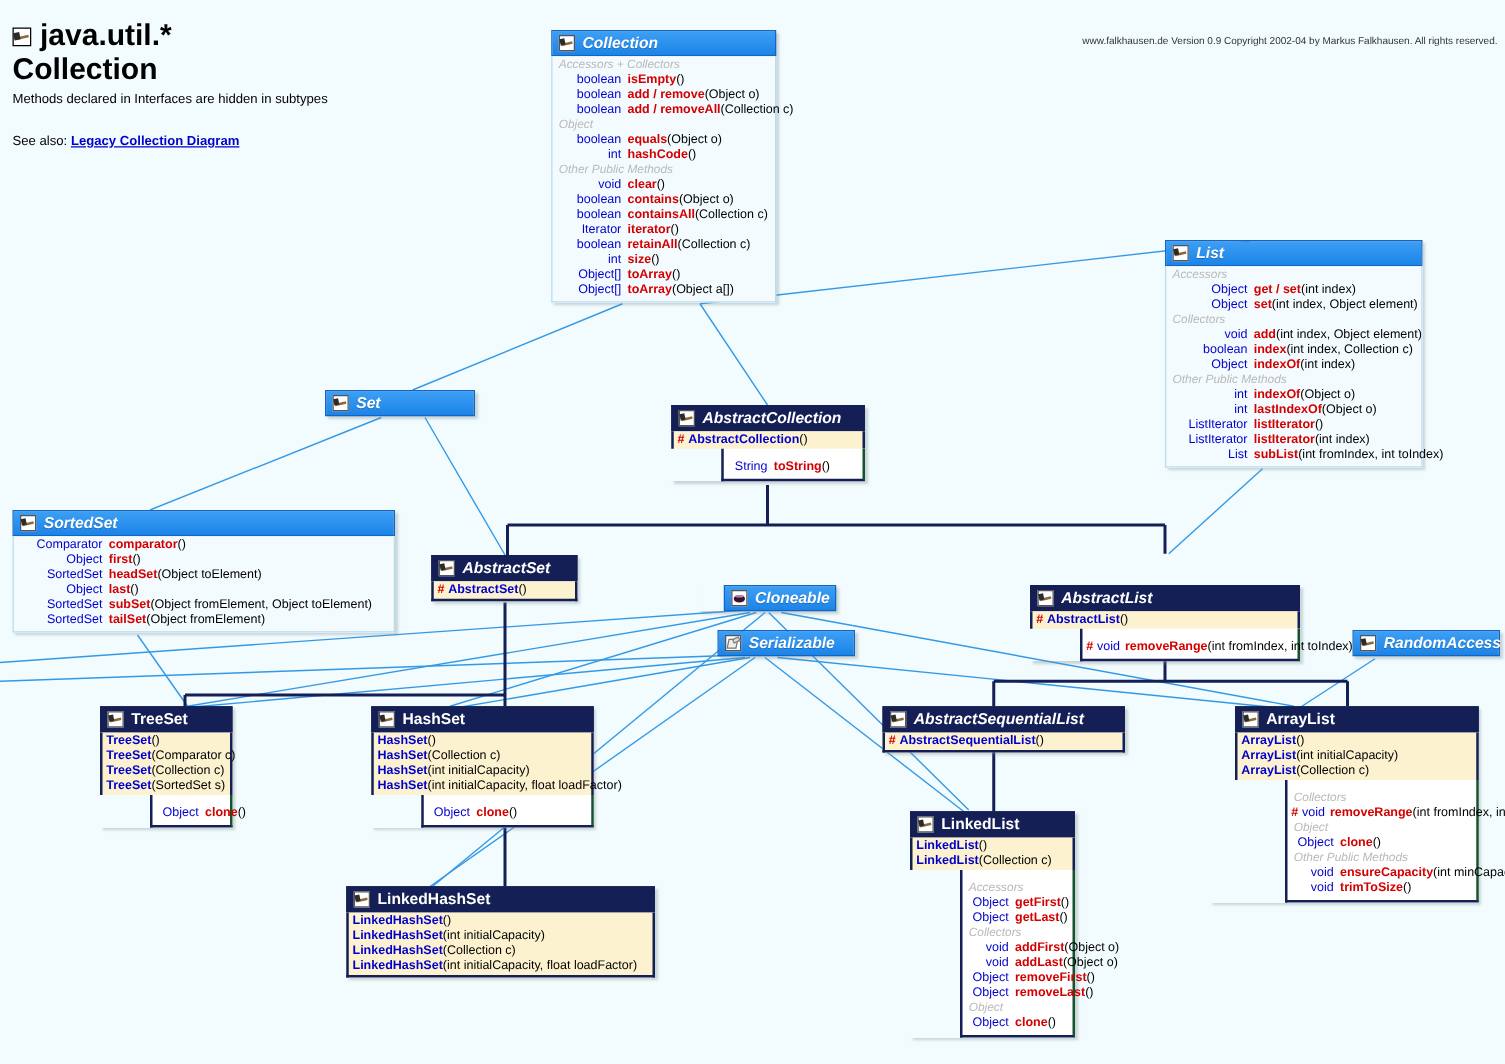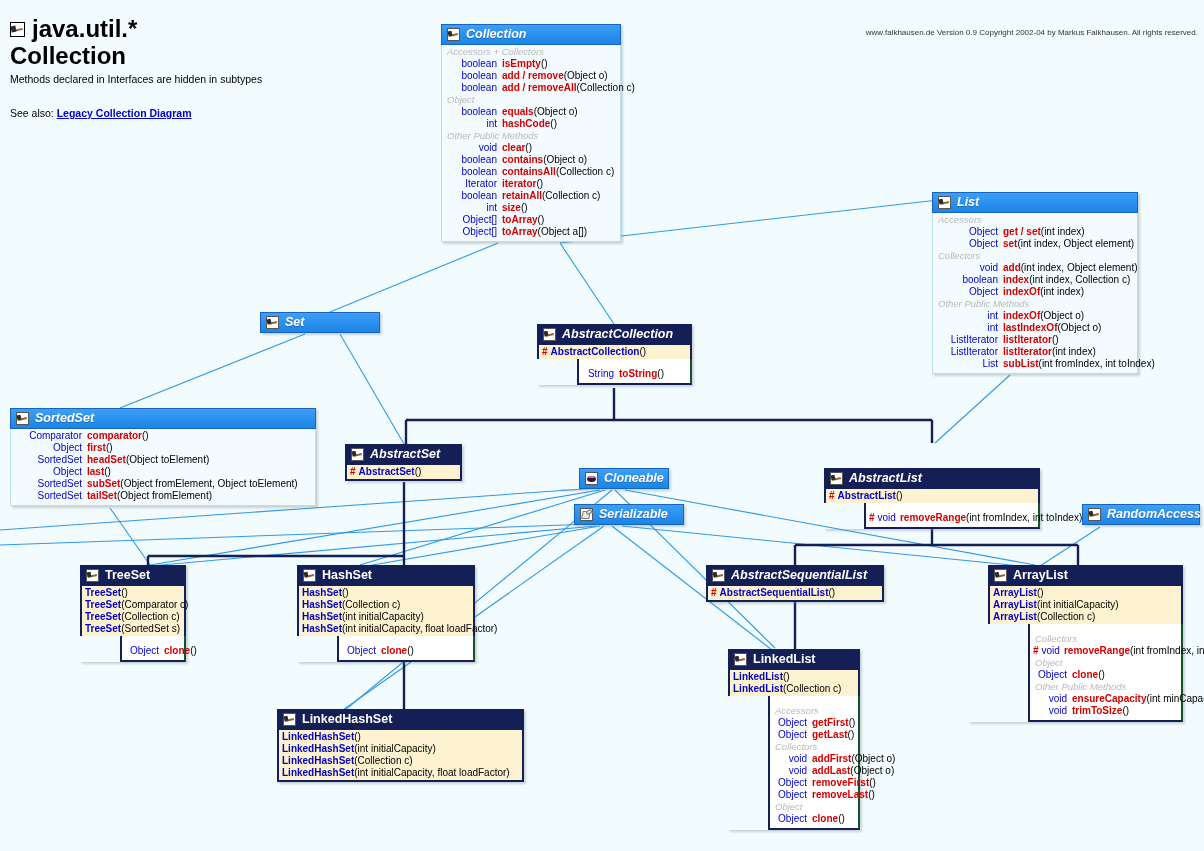--- a/index.html
+++ b/index.html
@@ -507,21 +507,21 @@
           <span class="nm ctor">LinkedHashSet</span>
           <span class="sig"> (Collection c)</span>
         </div>
       <div class="m">
           <span class="nm ctor">LinkedHashSet</span>
           <span class="sig"> (int initialCapacity, float loadFactor)</span>
         </div>
     </div>
   </div>
 
-  <div class="box cls abs" style="left:706px;top:565px;width:178px;">
+  <div class="box cls abs" style="left:706px;top:565px;width:194px;">
     <div class="bar">
       <span class="ic hammer"></span>
       <span>AbstractSequentialList</span>
     </div>
     <div class="ctors last">
       <div class="m">
           <span class="mod">#</span>
           <span class="nm ctor">AbstractSequentialList</span>
           <span class="sig"> ()</span>
         </div>

